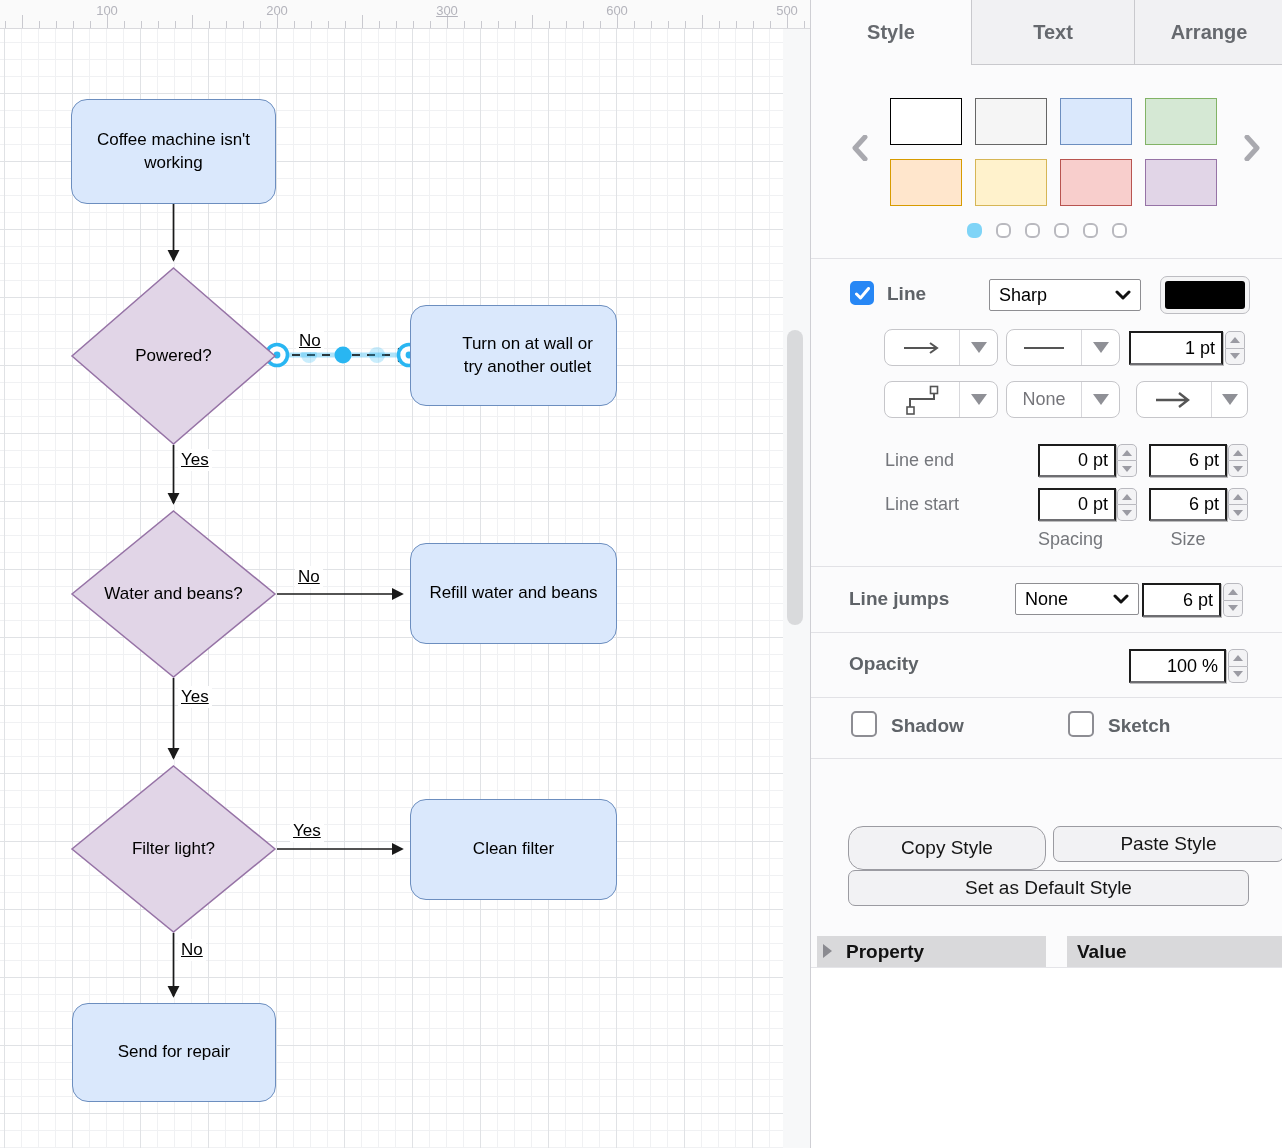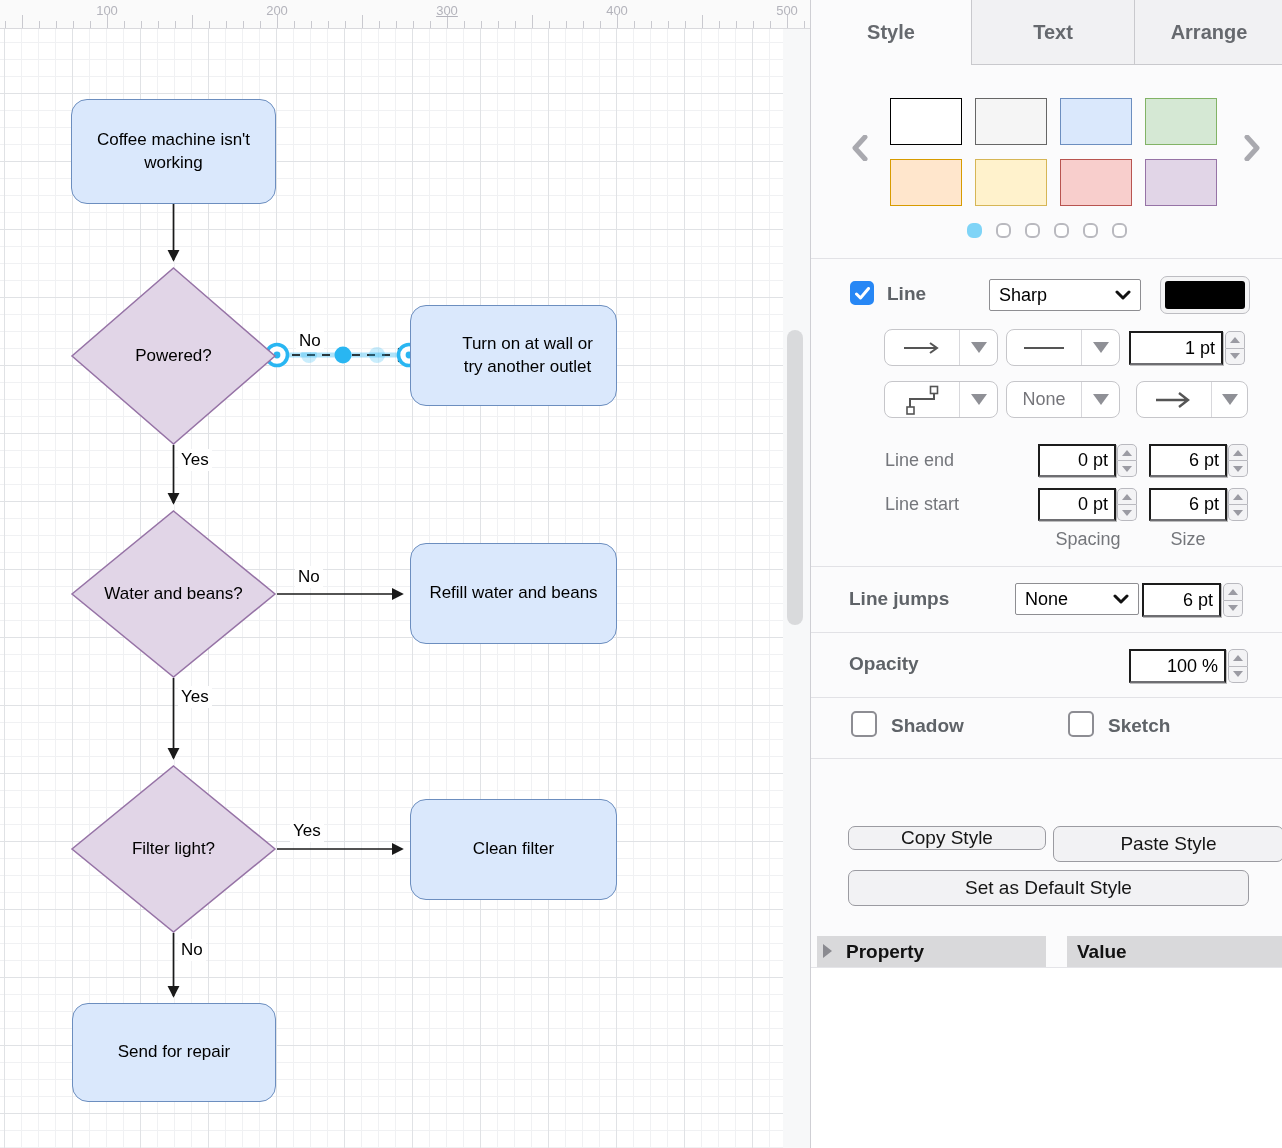--- a/index.html
+++ b/index.html
@@ -30,21 +30,21 @@
 
   .proc { position:absolute; background:var(--process-fill); border:1.4px solid var(--process-stroke);
           border-radius:16px; display:flex; align-items:center; justify-content:center;
           text-align:center; font-size:17px; color:#000; padding:0 16px; line-height:1.3; }
   .decision { position:absolute; }
   .decision svg { position:absolute; inset:0; overflow:visible; }
   .decision polygon { fill:var(--decision-fill); stroke:var(--decision-stroke); stroke-width:1.5; }
   .dlabel { position:absolute; inset:0; display:flex; align-items:center; justify-content:center;
             font-size:17px; color:#000; text-align:center; }
   .chip { position:absolute; background:#fff; padding:0 3px; font-size:17px; color:#000; height:22px;
-          line-height:22px; }
+          line-height:22px;text-decoration:underline; }
 
   #edges { position:absolute; inset:0; }
   .edge { stroke:#1a1a1a; stroke-width:1.7; fill:none; }
   .sel-under { stroke:var(--selection); stroke-width:5; opacity:0.38; fill:none; }
   .sel-dash { stroke:#000; stroke-width:1.7; stroke-dasharray:8 7; fill:none; }
   .h-end { fill:#fff; stroke:var(--selection); stroke-width:3.6; }
   .h-dot { fill:var(--selection); }
   .h-virtual { fill:var(--selection); opacity:0.25; }
 
   
@@ -164,21 +164,21 @@
         <div class="tick tall" style="left: 702px;"></div>
         <div class="tick" style="left: 719px;"></div>
         <div class="tick" style="left: 736px;"></div>
         <div class="tick" style="left: 753px;"></div>
         <div class="tick" style="left: 770px;"></div>
         <div class="tick tall" style="left: 787px;"></div>
         <div class="tick" style="left: 804px;"></div>
         <span class="rlabel" style="left: 107px;">100</span>
         <span class="rlabel" style="left: 277px;">200</span>
         <span class="rlabel" style="left: 447px; text-decoration: underline;">300</span>
-        <span class="rlabel" style="left: 617px;">400</span>
+        <span class="rlabel" style="left: 617px;">600</span>
         <span class="rlabel" style="left: 787px;">500</span>
       </div>
 
     <div id="grid">
 
       <svg id="edges" width="783" height="1119" viewBox="0 0 783 1119">
         <defs>
           <marker id="arr" viewBox="0 0 10 10" refX="8.5" refY="5" markerWidth="7.2" markerHeight="7.2" orient="auto">
             <path d="M0 0 L10 5 L0 10 z" fill="#1a1a1a"></path>
           </marker>
@@ -425,21 +425,21 @@
     <div class="num" style="left:338px; top:488px; width:78px; height:33px;">6 pt</div>
     <div class="stepper" style="left:417px; top:488px; height:33px;">
       <div class="up">
           <div class="tri-up-s"></div>
         </div>
       <div class="down">
           <div class="tri-dn-s"></div>
         </div>
     </div>
 
-    <div class="sub-label" style="left:227px; top:529px; width:100px; text-align:center;">Spacing</div>
+    <div class="sub-label" style="left:227px; top:529px; width:100px; ">Spacing</div>
     <div class="sub-label" style="left:338px; top:529px; width:78px; text-align:center;">Size</div>
 
     <div class="sep" style="top:566px;"></div>
 
     <div class="sect-label" style="left:38px; top:588px;">Line jumps</div>
     <div class="sel" style="left:204px; top:583px; width:124px; height:32px;">
       <span>None</span>
       <svg width="16" height="10" viewBox="0 0 16 10">
         <path d="M2 2 L8 8 L14 2" fill="none" stroke="#111" stroke-width="3" stroke-linecap="round" stroke-linejoin="round"></path>
       </svg>
@@ -469,21 +469,21 @@
 
     <div class="sep" style="top:697px;"></div>
 
     <div class="cb" style="left:40px; top:711px; width:26px; height:26px;"></div>
     <div class="sect-label" style="left:80px; top:715px;">Shadow</div>
     <div class="cb" style="left:257px; top:711px; width:26px; height:26px;"></div>
     <div class="sect-label" style="left:297px; top:715px;">Sketch</div>
 
     <div class="sep" style="top:758px;"></div>
 
-    <div class="pbtn" style="left:37px; top:826px; width:198px; height:24px;">Copy Style</div>
+    <div class="pbtn" style="left:37px; top:826px; width:198px; height:44px;border-radius:15px;">Copy Style</div>
     <div class="pbtn" style="left:242px; top:826px; width:231px; height:36px;">Paste Style</div>
     <div class="pbtn" style="left:37px; top:870px; width:401px; height:36px;">Set as Default Style</div>
 
     <div id="prop-header">
       <div class="prop-cell" style="left:6px; width:229px; padding-left:29px;">
         <span>Property</span>
       </div>
       <div class="expander" style="position:absolute; left:12px; top:8px;"></div>
       <div class="prop-cell" style="left:256px; width:230px; padding-left:10px;">
         <span>Value</span>

